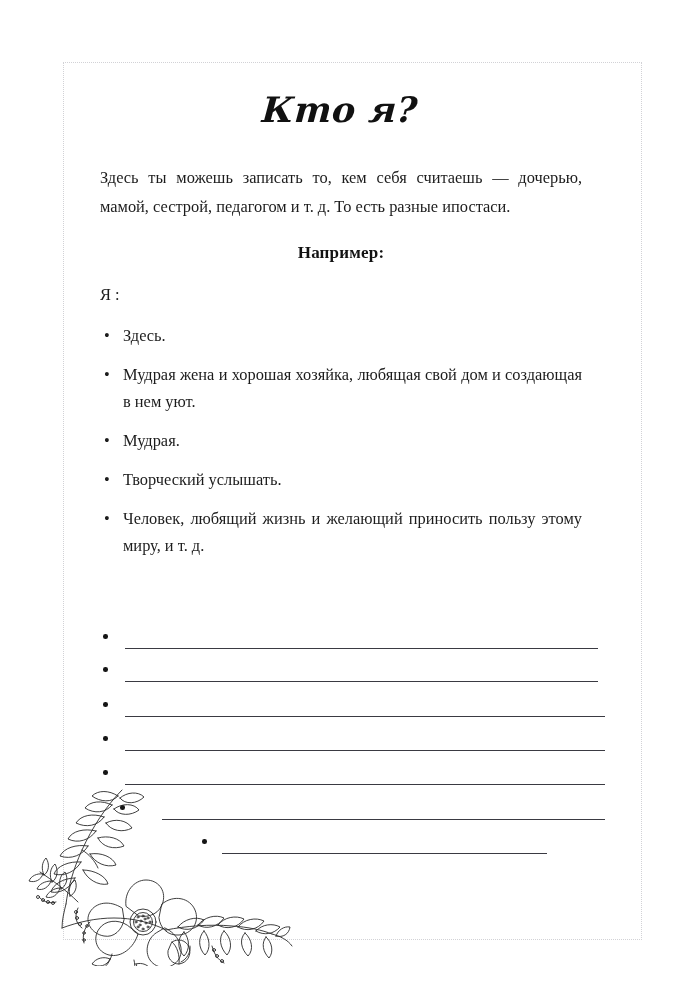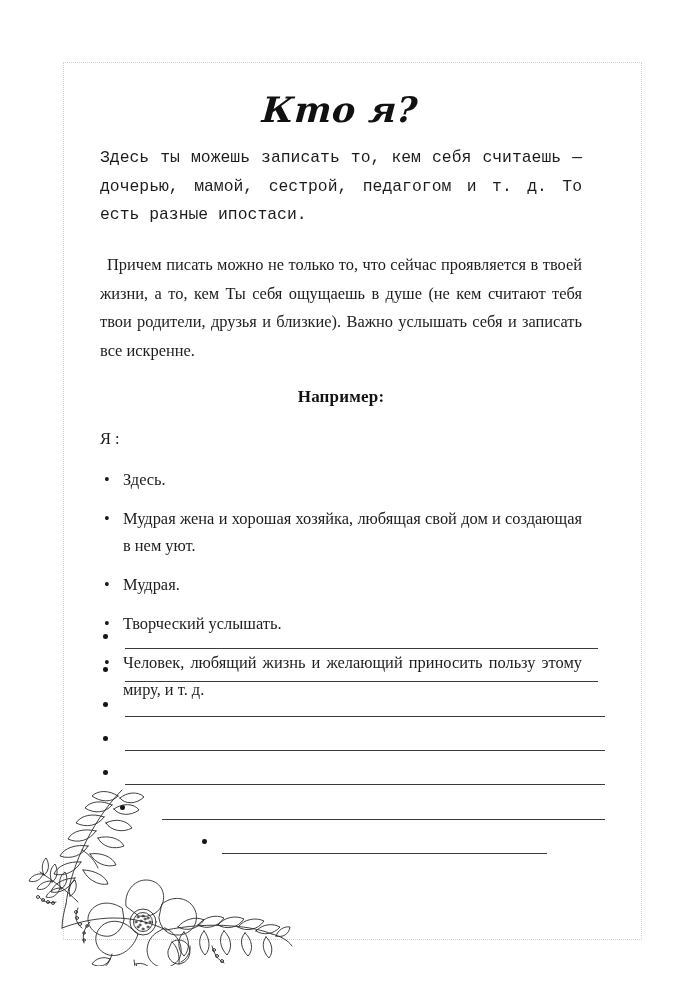--- a/index.html
+++ b/index.html
@@ -60,21 +60,21 @@
 
   
   .para {
     margin: 0;
     font-size: 16.4px;
     line-height: 28.6px;
     text-align: justify;
     text-justify: inter-word;
     color: #1c1c1c;
   }
-  .para-1 { margin-top: 14px; font-family: Liberation Mono, monospace; }
+  .para-1 { margin-top: 34px; }
   .para-2 { margin-top: 21px; text-indent: 7px; }
 
   
   .example-heading {
     margin: 0;
     padding-top: 22px;
     text-align: center;
     font-size: 17px;
     font-weight: bold;
     color: #121212;
@@ -162,21 +162,20 @@
 <div class="page">
 
   <div class="page-frame"></div>
 
   <div class="content">
 
     <h1 class="doc-title">Кто я?</h1>
 
     <p class="para para-1">Здесь ты можешь записать то, кем себя считаешь — дочерью, мамой, сестрой, педагогом и т. д. То есть разные ипостаси.</p>
 
-    <p class="para para-2">Причем писать можно не только то, что сейчас проявляется в твоей жизни, а то, кем Ты себя ощущаешь в душе (не кем считают тебя твои родители, друзья и близкие). Важно услышать себя и записать все искренне.</p>
 
     <h2 class="example-heading">Например:</h2>
 
     <p class="lead-in">Я :</p>
 
     <ul class="bullet-list">
       <li class="bullet-item">
         <span class="bullet-dot">•</span>
         <span>Здесь.</span>
       </li>

